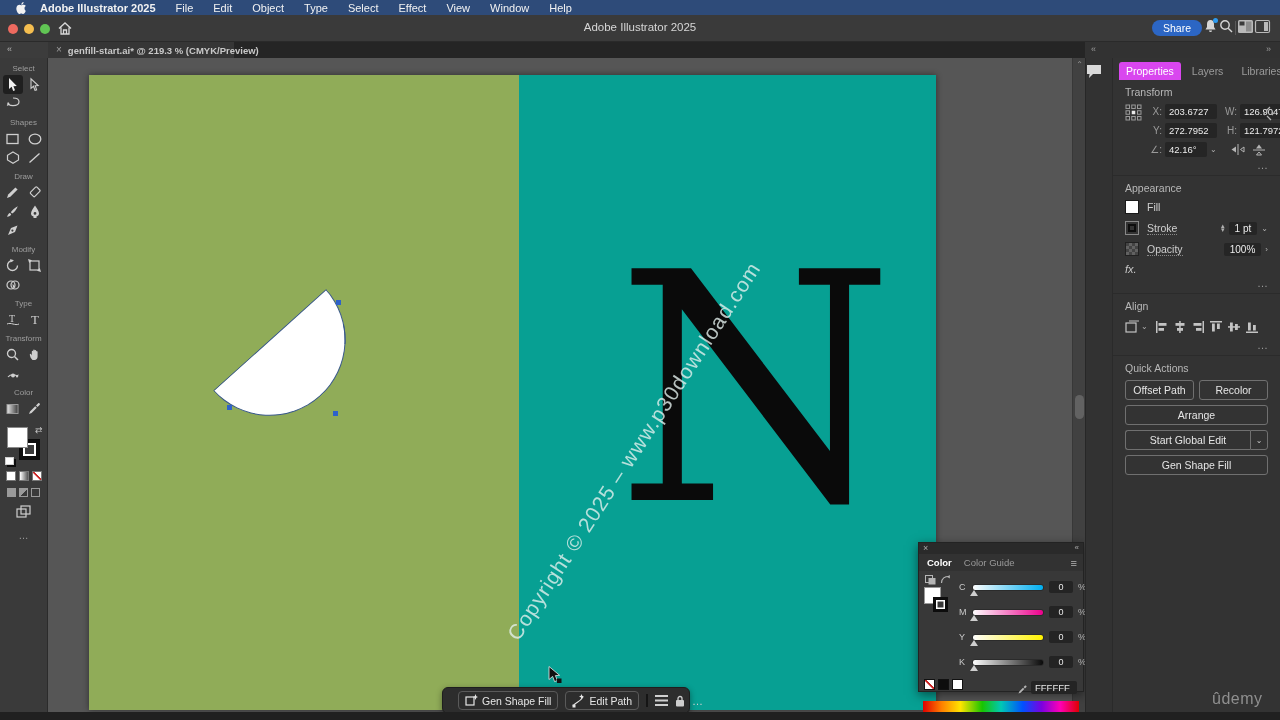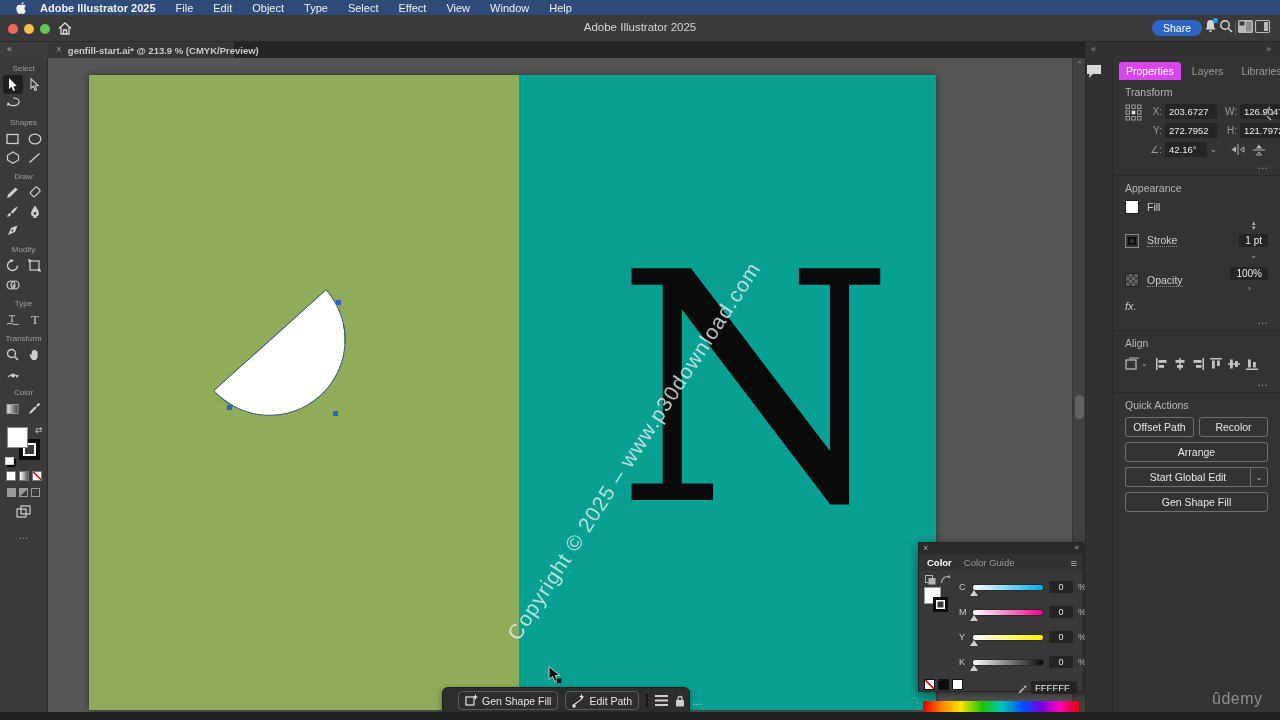--- a/index.html
+++ b/index.html
@@ -182,21 +182,21 @@
 
   .ap-row { display:flex; align-items:center; gap:8px; margin-bottom:7px; }
   .ap-sw { width:14px; height:14px; background:#fff; border:1px solid #1a1a1a; }
   .ap-sw.stroke { background:#333; border:1px solid #888;
     box-shadow:inset 0 0 0 2px #333, inset 0 0 0 4px #0d0d0d; }
   .ap-sw.checker { background:
     linear-gradient(45deg,#777 25%,transparent 25%,transparent 75%,#777 75%),
     linear-gradient(45deg,#777 25%,#4a4a4a 25%,#4a4a4a 75%,#777 75%);
     background-size:6px 6px; background-position:0 0,3px 3px; opacity:.7; }
   .ap-link { color:#cfcfcf; font-size:10.5px; border-bottom:1px dotted #8a8a8a; }
-  .ap-ctrl { margin-left:auto; display:flex; align-items:center; gap:4px;flex-direction:column; }
+  .ap-ctrl { margin-left:auto; display:flex; align-items:center; gap:4px; }
   .stepper { display:flex; flex-direction:column; line-height:4.5px; font-size:7px; color:#b0b0b0; }
   .ap-val { background:#252525; border-radius:2px; color:#ececec; font-size:10px; padding:1px 6px; }
   .fx { font-style:italic; color:#c9c9c9; font-size:11px; margin:2px 0 0; }
 
   .al-row { display:flex; align-items:center; gap:6px; padding:2px 0 4px; }
   .al-target { display:flex; align-items:center; gap:1px; margin-right:2px; }
 
   .qa-grid { display:flex; flex-direction:column; gap:5px; padding-bottom:4px; }
   .qa-row { display:flex; gap:5px; }
   .qa-btn { flex:1; border:1px solid #707070; border-radius:3px; color:#e5e5e5;
@@ -274,21 +274,21 @@
             <rect x="9" y="2" width="4" height="9" fill="#b9b9b9"></rect>
           </svg>
       </span>
     </div>
   </div>
 
   <div class="tabstrip">
     <div class="corner">«</div>
     <div class="doc-tab">
       <span class="close">×</span>
-      <span class="label">genfill-start.ai* @ 213.9 % (CMYK/Preview)</span>
+      <span class="label">genfill-start.ai* @ 219.3 % (CMYK/Preview)</span>
     </div>
     <div class="right-bg"></div>
     <span class="dock-collapse">«</span>
     <span class="panel-collapse">»</span>
   </div>
 
   <div class="toolbar">
 
     <div class="tsec">
       <span class="tlabel">Select</span>

